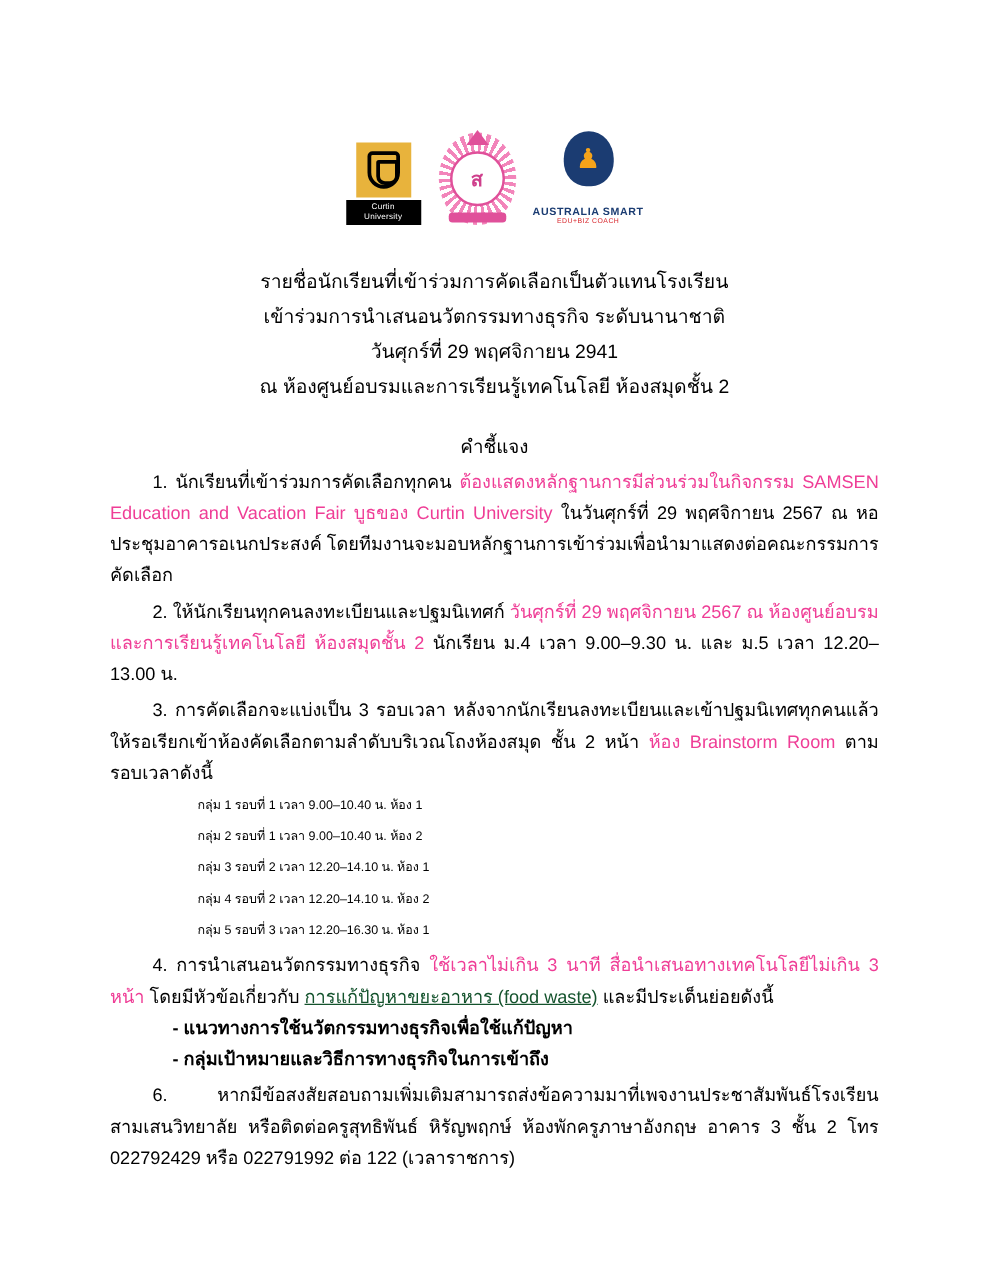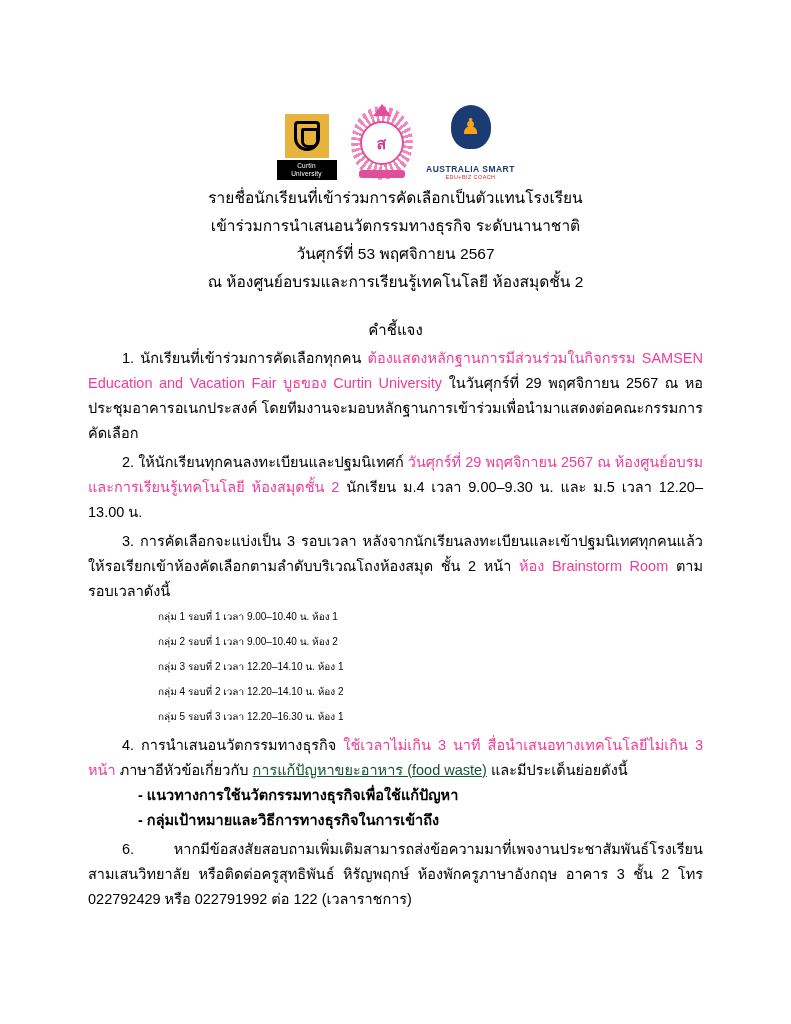--- a/index.html
+++ b/index.html
@@ -156,21 +156,21 @@
     color: #d8262c;
     letter-spacing: .4px;
   }
 
   .doc {
     padding: 0 88px;
     box-sizing: border-box;
   }
   .title-block {
     text-align: center;
-    margin-top: 4px;
+    margin-top: 32px;
   }
   .title-block div {
     font-size: 15.5px;
     line-height: 28px;
     white-space: nowrap;
   }
   .title-en {
     font-size: 16px !important;
   }
   .section-label {
@@ -237,21 +237,21 @@
       <div class="txt2">EDU+BIZ COACH</div>
     </div>
 
   </div>
 
   <div class="doc">
 
     <div class="title-block">
       <div>รายชื่อนักเรียนที่เข้าร่วมการคัดเลือกเป็นตัวแทนโรงเรียน</div>
       <div>เข้าร่วมการนำเสนอนวัตกรรมทางธุรกิจ ระดับนานาชาติ</div>
-      <div>วันศุกร์ที่ 53 พฤศจิกายน 2567</div>
+      <div>วันศุกร์ที่ 29 พฤศจิกายน 2941</div>
       <div>ณ ห้องศูนย์อบรมและการเรียนรู้เทคโนโลยี ห้องสมุดชั้น 2</div>
     </div>
 
     <div class="section-label">คำชี้แจง</div>
 
     <div class="para">
       <span>1. นักเรียนที่เข้าร่วมการคัดเลือกทุกคน</span>
       <span class="pink">ต้องแสดงหลักฐานการมีส่วนร่วมในกิจกรรม SAMSEN Education and Vacation Fair บูธของ Curtin University</span>
       <span> ในวันศุกร์ที่ 29 พฤศจิกายน 2567 ณ หอประชุมอาคารอเนกประสงค์ โดยทีมงานจะมอบหลักฐานการเข้าร่วมเพื่อนำมาแสดงต่อคณะกรรมการคัดเลือก</span>
     </div>
@@ -270,21 +270,21 @@
 
     <div class="list-line">กลุ่ม 1 รอบที่ 1 เวลา 9.00–10.40 น. ห้อง 1</div>
     <div class="list-line">กลุ่ม 2 รอบที่ 1 เวลา 9.00–10.40 น. ห้อง 2</div>
     <div class="list-line">กลุ่ม 3 รอบที่ 2 เวลา 12.20–14.10 น. ห้อง 1</div>
     <div class="list-line">กลุ่ม 4 รอบที่ 2 เวลา 12.20–14.10 น. ห้อง 2</div>
     <div class="list-line">กลุ่ม 5 รอบที่ 3 เวลา 12.20–16.30 น. ห้อง 1</div>
 
     <div class="para">
       <span>4. การนำเสนอนวัตกรรมทางธุรกิจ</span>
       <span class="pink">ใช้เวลาไม่เกิน 3 นาที สื่อนำเสนอทางเทคโนโลยีไม่เกิน 3 หน้า</span>
-      <span> ภาษาอีหัวข้อเกี่ยวกับ</span>
+      <span> โดยมีหัวข้อเกี่ยวกับ</span>
       <span class="pink-u">การแก้ปัญหาขยะอาหาร (food waste)</span>
       <span> และมีประเด็นย่อยดังนี้</span>
     </div>
 
     <div class="dash-line">- แนวทางการใช้นวัตกรรมทางธุรกิจเพื่อใช้แก้ปัญหา</div>
     <div class="dash-line">- กลุ่มเป้าหมายและวิธีการทางธุรกิจในการเข้าถึง</div>
 
 
     <div class="para">
       <span>6. หากมีข้อสงสัยสอบถามเพิ่มเติมสามารถส่งข้อความมาที่เพจงานประชาสัมพันธ์โรงเรียนสามเสนวิทยาลัย หรือติดต่อครูสุทธิพันธ์ หิรัญพฤกษ์ ห้องพักครูภาษาอังกฤษ อาคาร 3 ชั้น 2 โทร 022792429 หรือ 022791992 ต่อ 122 (เวลาราชการ)</span>

